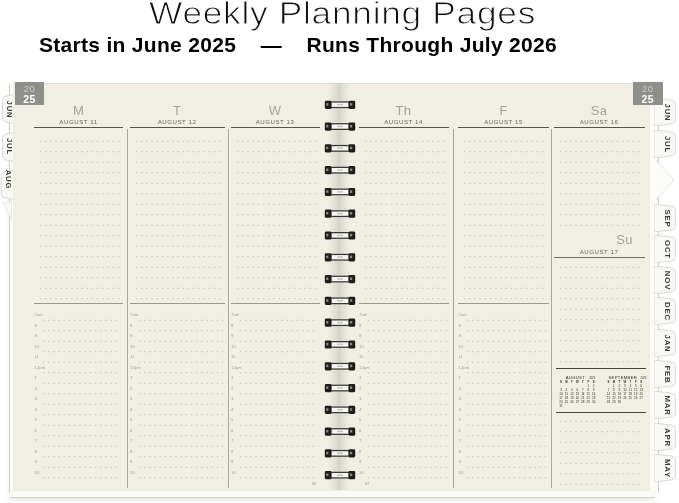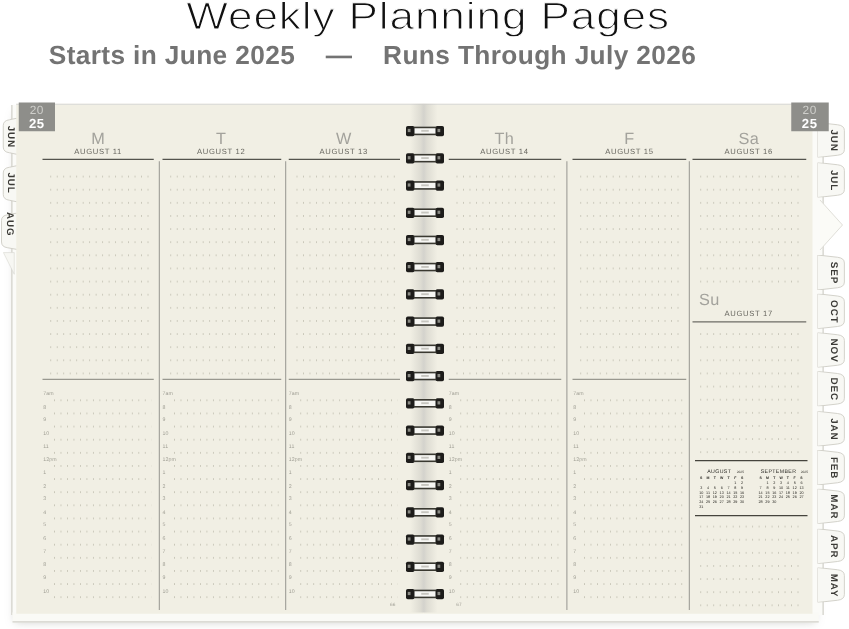--- a/index.html
+++ b/index.html
@@ -12,21 +12,21 @@
 .rule{position:absolute;background:#54534d;height:1.2px;}
 .midline{position:absolute;background:#99988f;height:1px;}
 .vsep{position:absolute;background:#a8a7a0;width:1px;}
 .hlabel{position:absolute;color:#a09f95;font-size:4.2px;white-space:nowrap;letter-spacing:0.1px;}
 .tabtxt{position:absolute;color:#3c3b37;font-size:7.8px;font-weight:bold;letter-spacing:0.8px;white-space:nowrap;transform:rotate(90deg);transform-origin:center;}
 
 </style></head><body>
 
 <div class="abs" style="left:3px;top:-4px;width:679px;text-align:center;color:#111;font-size:30.5px;font-weight:normal;letter-spacing:0.6px;-webkit-text-stroke:0.9px #ffffff;transform:scaleX(1.158);transform-origin:50% 0;">Weekly Planning Pages</div>
 
-<div class="abs" style="left:0;top:33px;width:596px;text-align:center;color:#737373;font-size:21px;font-weight:bold;letter-spacing:0.3px;">Starts in June 2025&nbsp;&nbsp;&nbsp;&nbsp;—&nbsp;&nbsp;&nbsp;&nbsp;Runs Through July 2026</div>
+<div class="abs" style="left:0;top:33px;width:596px;text-align:center;color:#000000;font-size:21px;font-weight:bold;letter-spacing:0.3px;">Starts in June 2025&nbsp;&nbsp;&nbsp;&nbsp;—&nbsp;&nbsp;&nbsp;&nbsp;Runs Through July 2026</div>
 
 <div class="abs" style="left:12px;top:86px;width:640px;height:408px;box-shadow:0 4px 7px rgba(130,130,120,0.38);"></div>
 
 <div class="abs" style="left:8.5px;top:84px;width:6px;height:408px;background:#fbfbf8;border-left:0.8px solid #d2d1ca;"></div>
 
 <div class="abs" style="left:649px;top:84px;width:9px;height:408px;background:#fbfbf8;border-right:0.8px solid #d2d1ca;"></div>
 
 <div class="abs" style="left:10px;top:489.5px;width:645px;height:7px;background:#fafaf6;border-bottom:0.8px solid #d2d1ca;"></div>
 
 <svg class="abs" style="left:0;top:94px;" width="16" height="30" viewBox="0 0 16 30">
@@ -296,21 +296,21 @@
 <div>
 
 <div class="daylet" style="left:553.5px;top:102.5px;width:91.0px;">Sa</div>
 
 <div class="datetxt" style="left:553.5px;top:118.2px;width:91.0px;">AUGUST 16</div>
 
 <div class="rule" style="left:553.5px;top:127.2px;width:91.0px;"></div>
 
 <div class="dotgrid" style="left:557.5px;top:136.2px;width:85.0px;height:94px;"></div>
 
-<div class="daylet" style="left:522px;top:231.5px;width:91.0px;">Su</div>
+<div class="daylet" style="left:579px;top:231.5px;width:91.0px;">Su</div>
 
 <div class="datetxt" style="left:553.5px;top:248.2px;width:91.0px;">AUGUST 17</div>
 
 <div class="rule" style="left:553.5px;top:257.2px;width:91.0px;background:#6e6d66;height:1.2px;"></div>
 
 <div class="dotgrid" style="left:557.5px;top:262.4px;width:85.0px;height:104px;"></div>
 
 <div class="dotgrid" style="left:557.5px;top:415.6px;width:85.0px;height:73px;"></div>
 </div>
 

